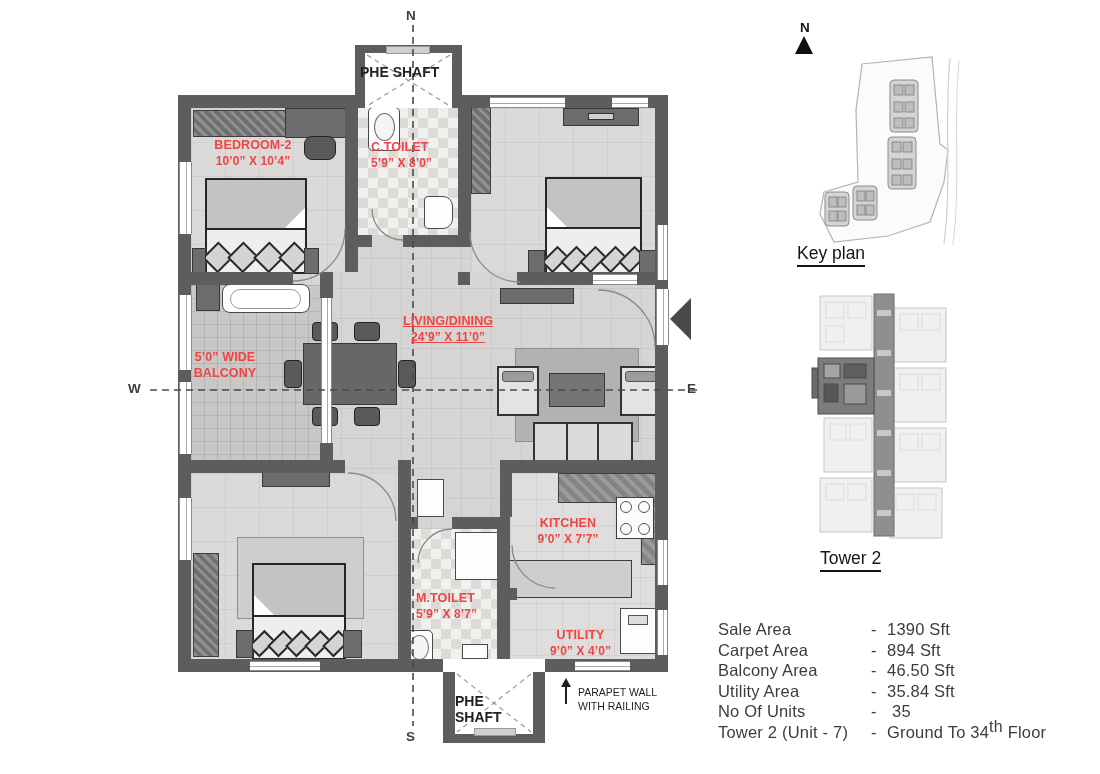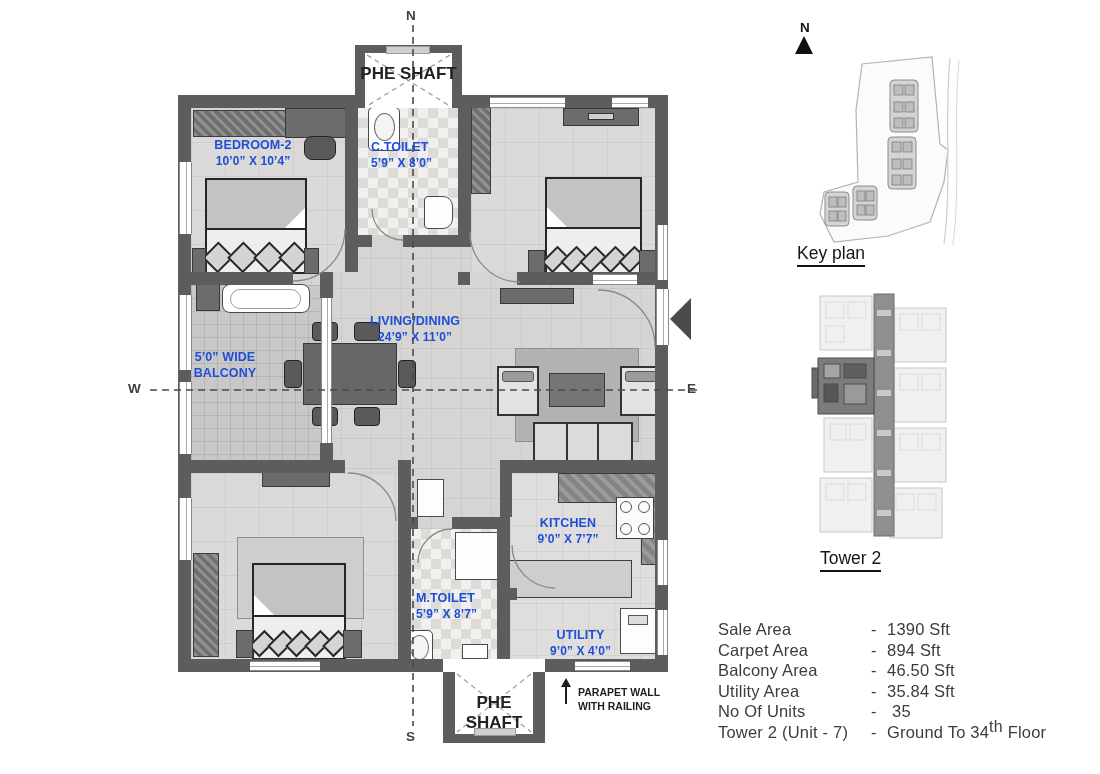--- a/index.html
+++ b/index.html
@@ -43,25 +43,25 @@
   .sofa{position:absolute;background:#dcdbd9;border:2px solid #333;}
   .sofa i{position:absolute;top:0;bottom:0;width:1.5px;background:#333;}
   .wc{position:absolute;background:#fff;border:1.5px solid #4a4a4a;border-radius:5px;}
   .wc i{position:absolute;left:15%;top:12%;width:64%;height:62%;border:1.5px solid #6a6a6a;border-radius:50%;background:#f4f4f4;}
   .tub{position:absolute;background:#fff;border:1.5px solid #4a4a4a;border-radius:8px;}
   .tub i{position:absolute;left:8%;top:14%;width:80%;height:66%;border:1.5px solid #9a9a9a;border-radius:12px;}
   .stove{position:absolute;background:#fbfbfb;border:1.5px solid #3d3d3d;}
   .stove i{position:absolute;width:10px;height:10px;border:1.5px solid #555;border-radius:50%;}
   .sinkc{position:absolute;background:#cfcecd;border:1.5px solid #3d3d3d;}
   
-  .rlabel{position:absolute;font-weight:bold;color:#1d4ed8;font-size:12.5px;line-height:16px;letter-spacing:.1px;z-index:7;}
+  .rlabel{position:absolute;font-weight:bold;color:#ef4444;font-size:12.5px;line-height:16px;letter-spacing:.1px;z-index:7;}
   .rlabel .dims{font-size:12px;}
   .compass{position:absolute;font-weight:bold;color:#404040;font-size:13.5px;z-index:7;}
-  .shaftlabel{position:absolute;font-weight:bold;color:#222;font-size:17px;text-align:center;z-index:7;}
-  .parapet{position:absolute;font-weight:bold;color:#1e1e1e;font-size:10.5px;line-height:13.5px;z-index:7;}
+  .shaftlabel{position:absolute;font-weight:bold;color:#222;font-size:14px;z-index:7;}
+  .parapet{position:absolute;font-weight:normal;color:#1e1e1e;font-size:10.5px;line-height:13.5px;z-index:7;}
   .keylabel{position:absolute;font-size:17.5px;color:#141414;border-bottom:2px solid #141414;padding-bottom:1px;z-index:7;}
   .areas{position:absolute;left:718px;top:619px;width:372px;color:#3c3c3c;font-size:16.5px;z-index:7;}
   .arow{display:flex;line-height:20.6px;letter-spacing:.2px;}
   .arow .al{width:153px;}
   .arow .ad{width:16px;}
   .arow sup{font-size:16px;line-height:0;}
   svg{display:block;}
   .overlay{position:absolute;left:0;top:0;z-index:5;pointer-events:none;}
   .z2{z-index:2;} .z3{z-index:3;} .z4{z-index:4;}
 </style>
@@ -255,21 +255,21 @@
   </svg>
 
   <div class="rlabel" style="left:183px;top:137px;width:140px;text-align:center;">
     <div>BEDROOM-2</div>
     <div class="dims">10’0” X 10’4”</div>
   </div>
   <div class="rlabel" style="left:371px;top:139px;width:100px;">
     <div>C.TOILET</div>
     <div class="dims">5’9” X 8’0”</div>
   </div>
-  <div class="rlabel" style="left:340px;top:313px;width:150px;text-align:center;">
+  <div class="rlabel" style="left:373px;top:313px;width:150px;text-align:center;text-decoration:underline;">
     <div>LIVING/DINING</div>
     <div class="dims">24’9” X 11’0”</div>
   </div>
   <div class="rlabel" style="left:183px;top:349px;width:84px;text-align:center;">
     <div>5’0” WIDE</div>
     <div>BALCONY</div>
   </div>
   <div class="rlabel" style="left:416px;top:590px;width:92px;">
     <div>M.TOILET</div>
     <div class="dims">5’9” X 8’7”</div>

